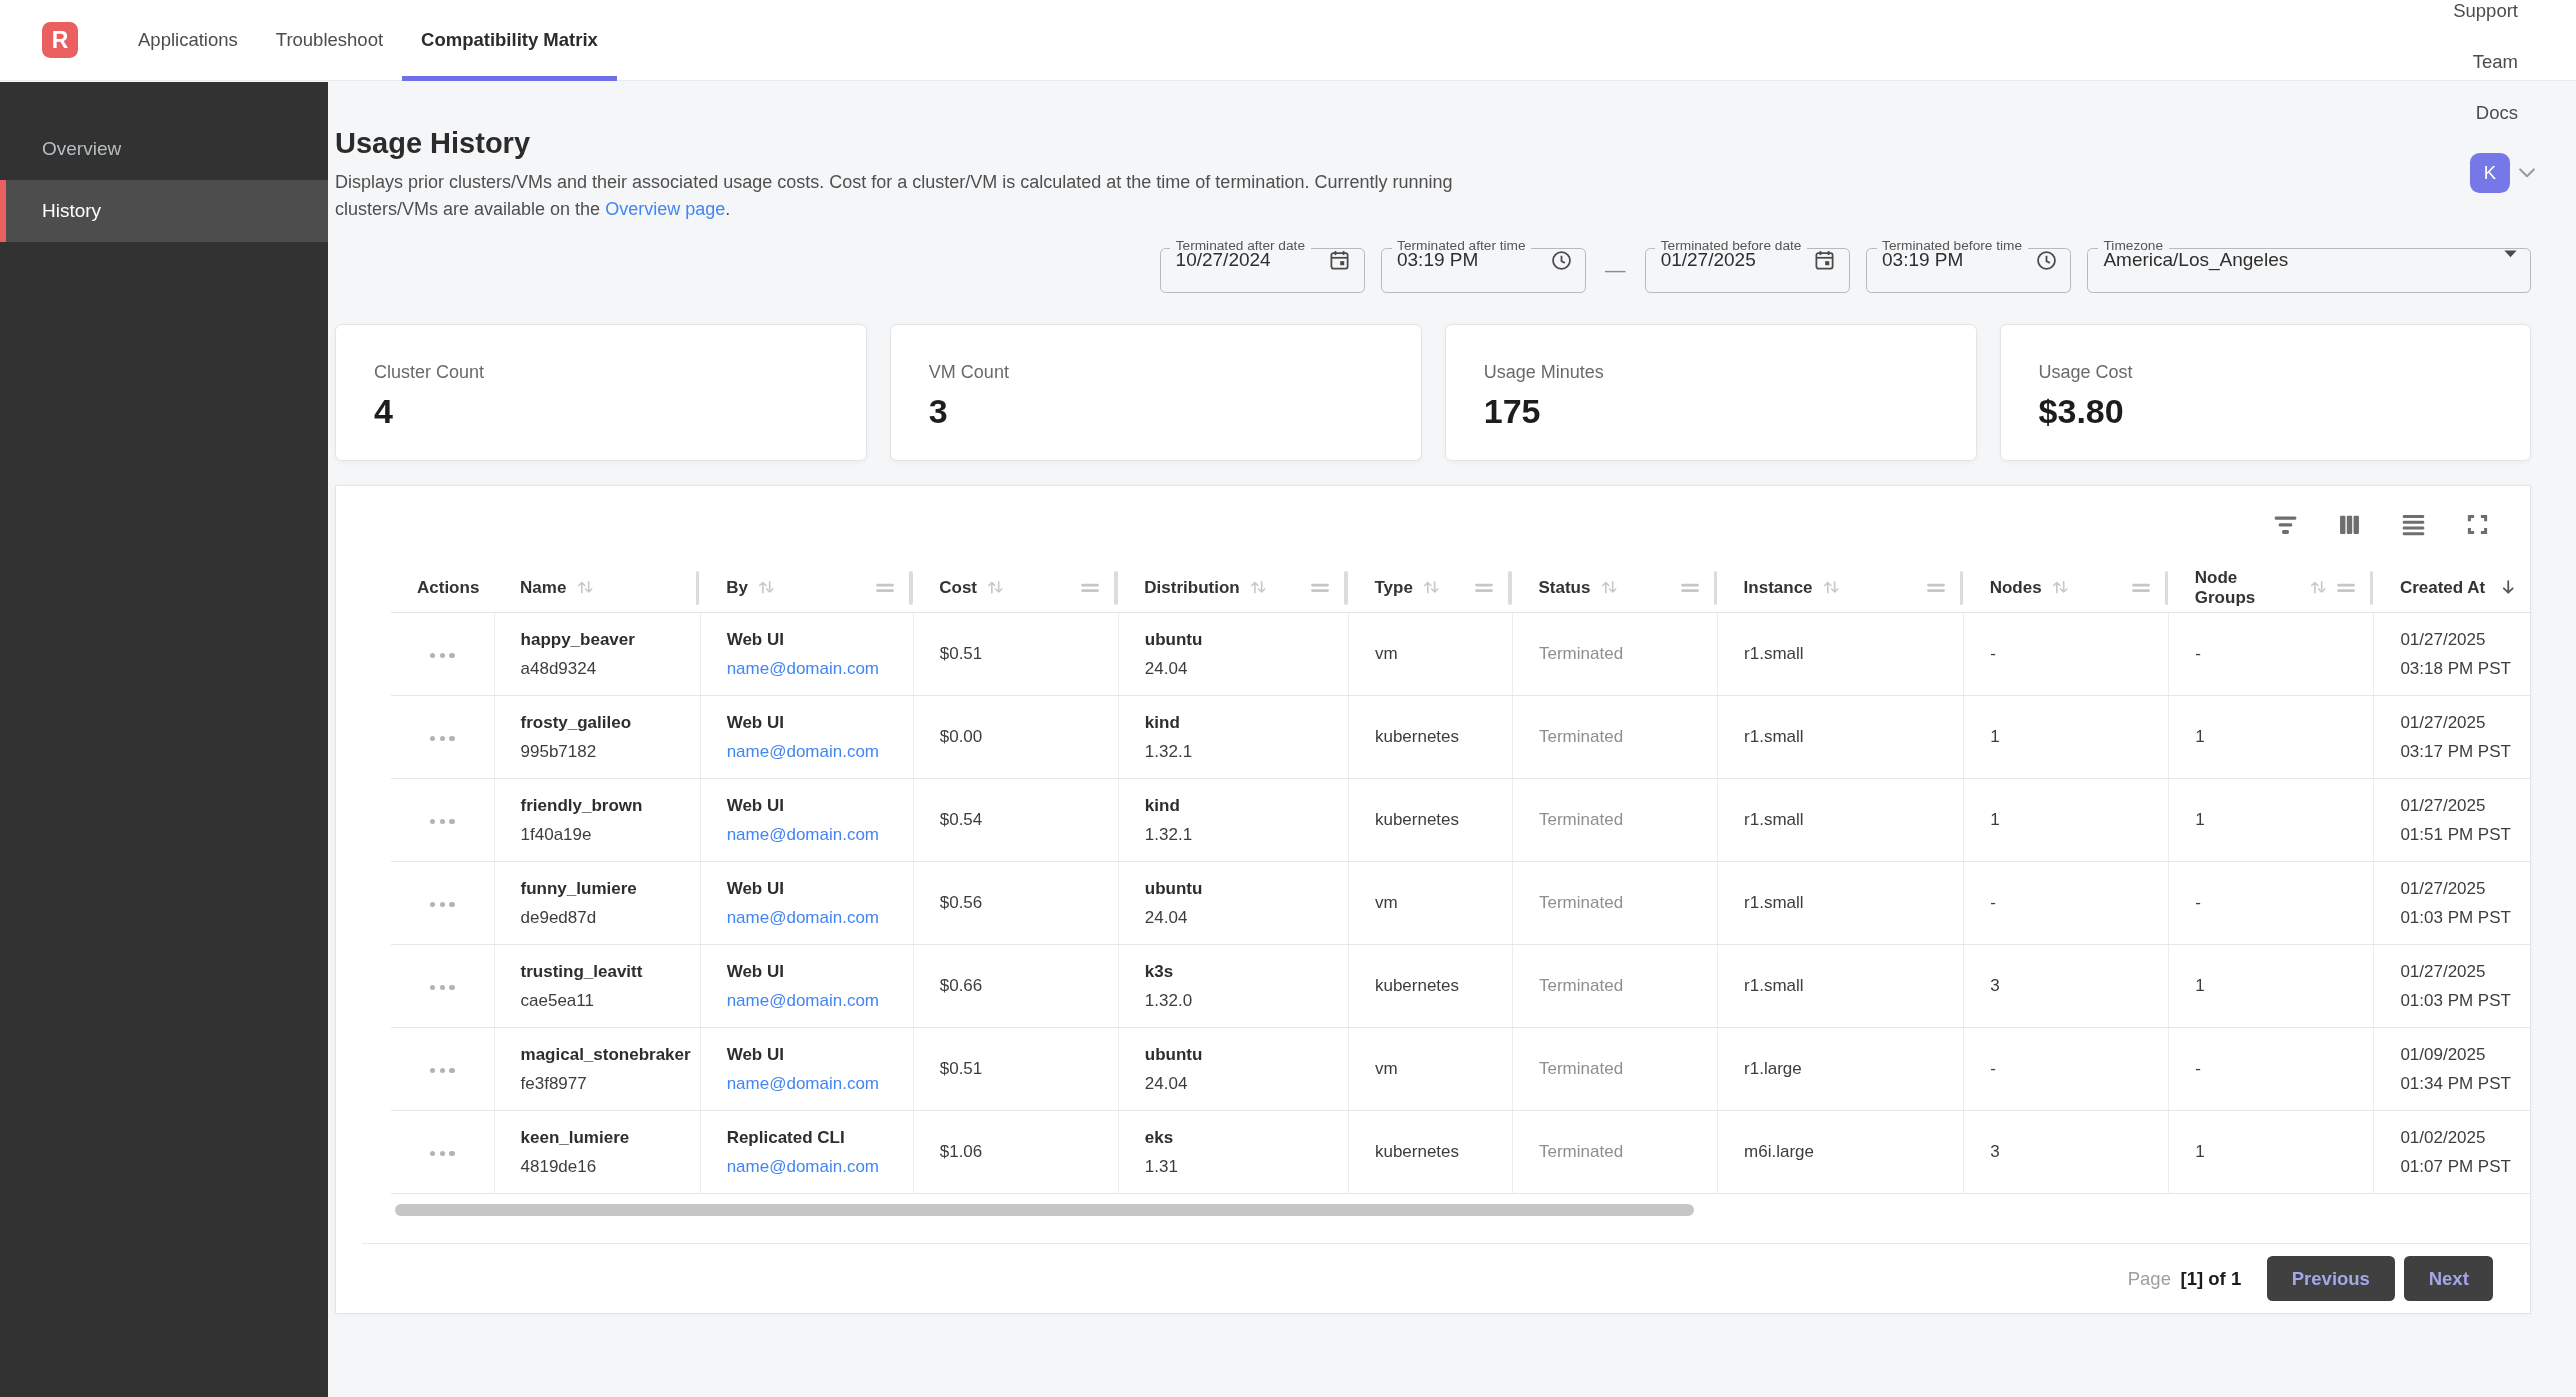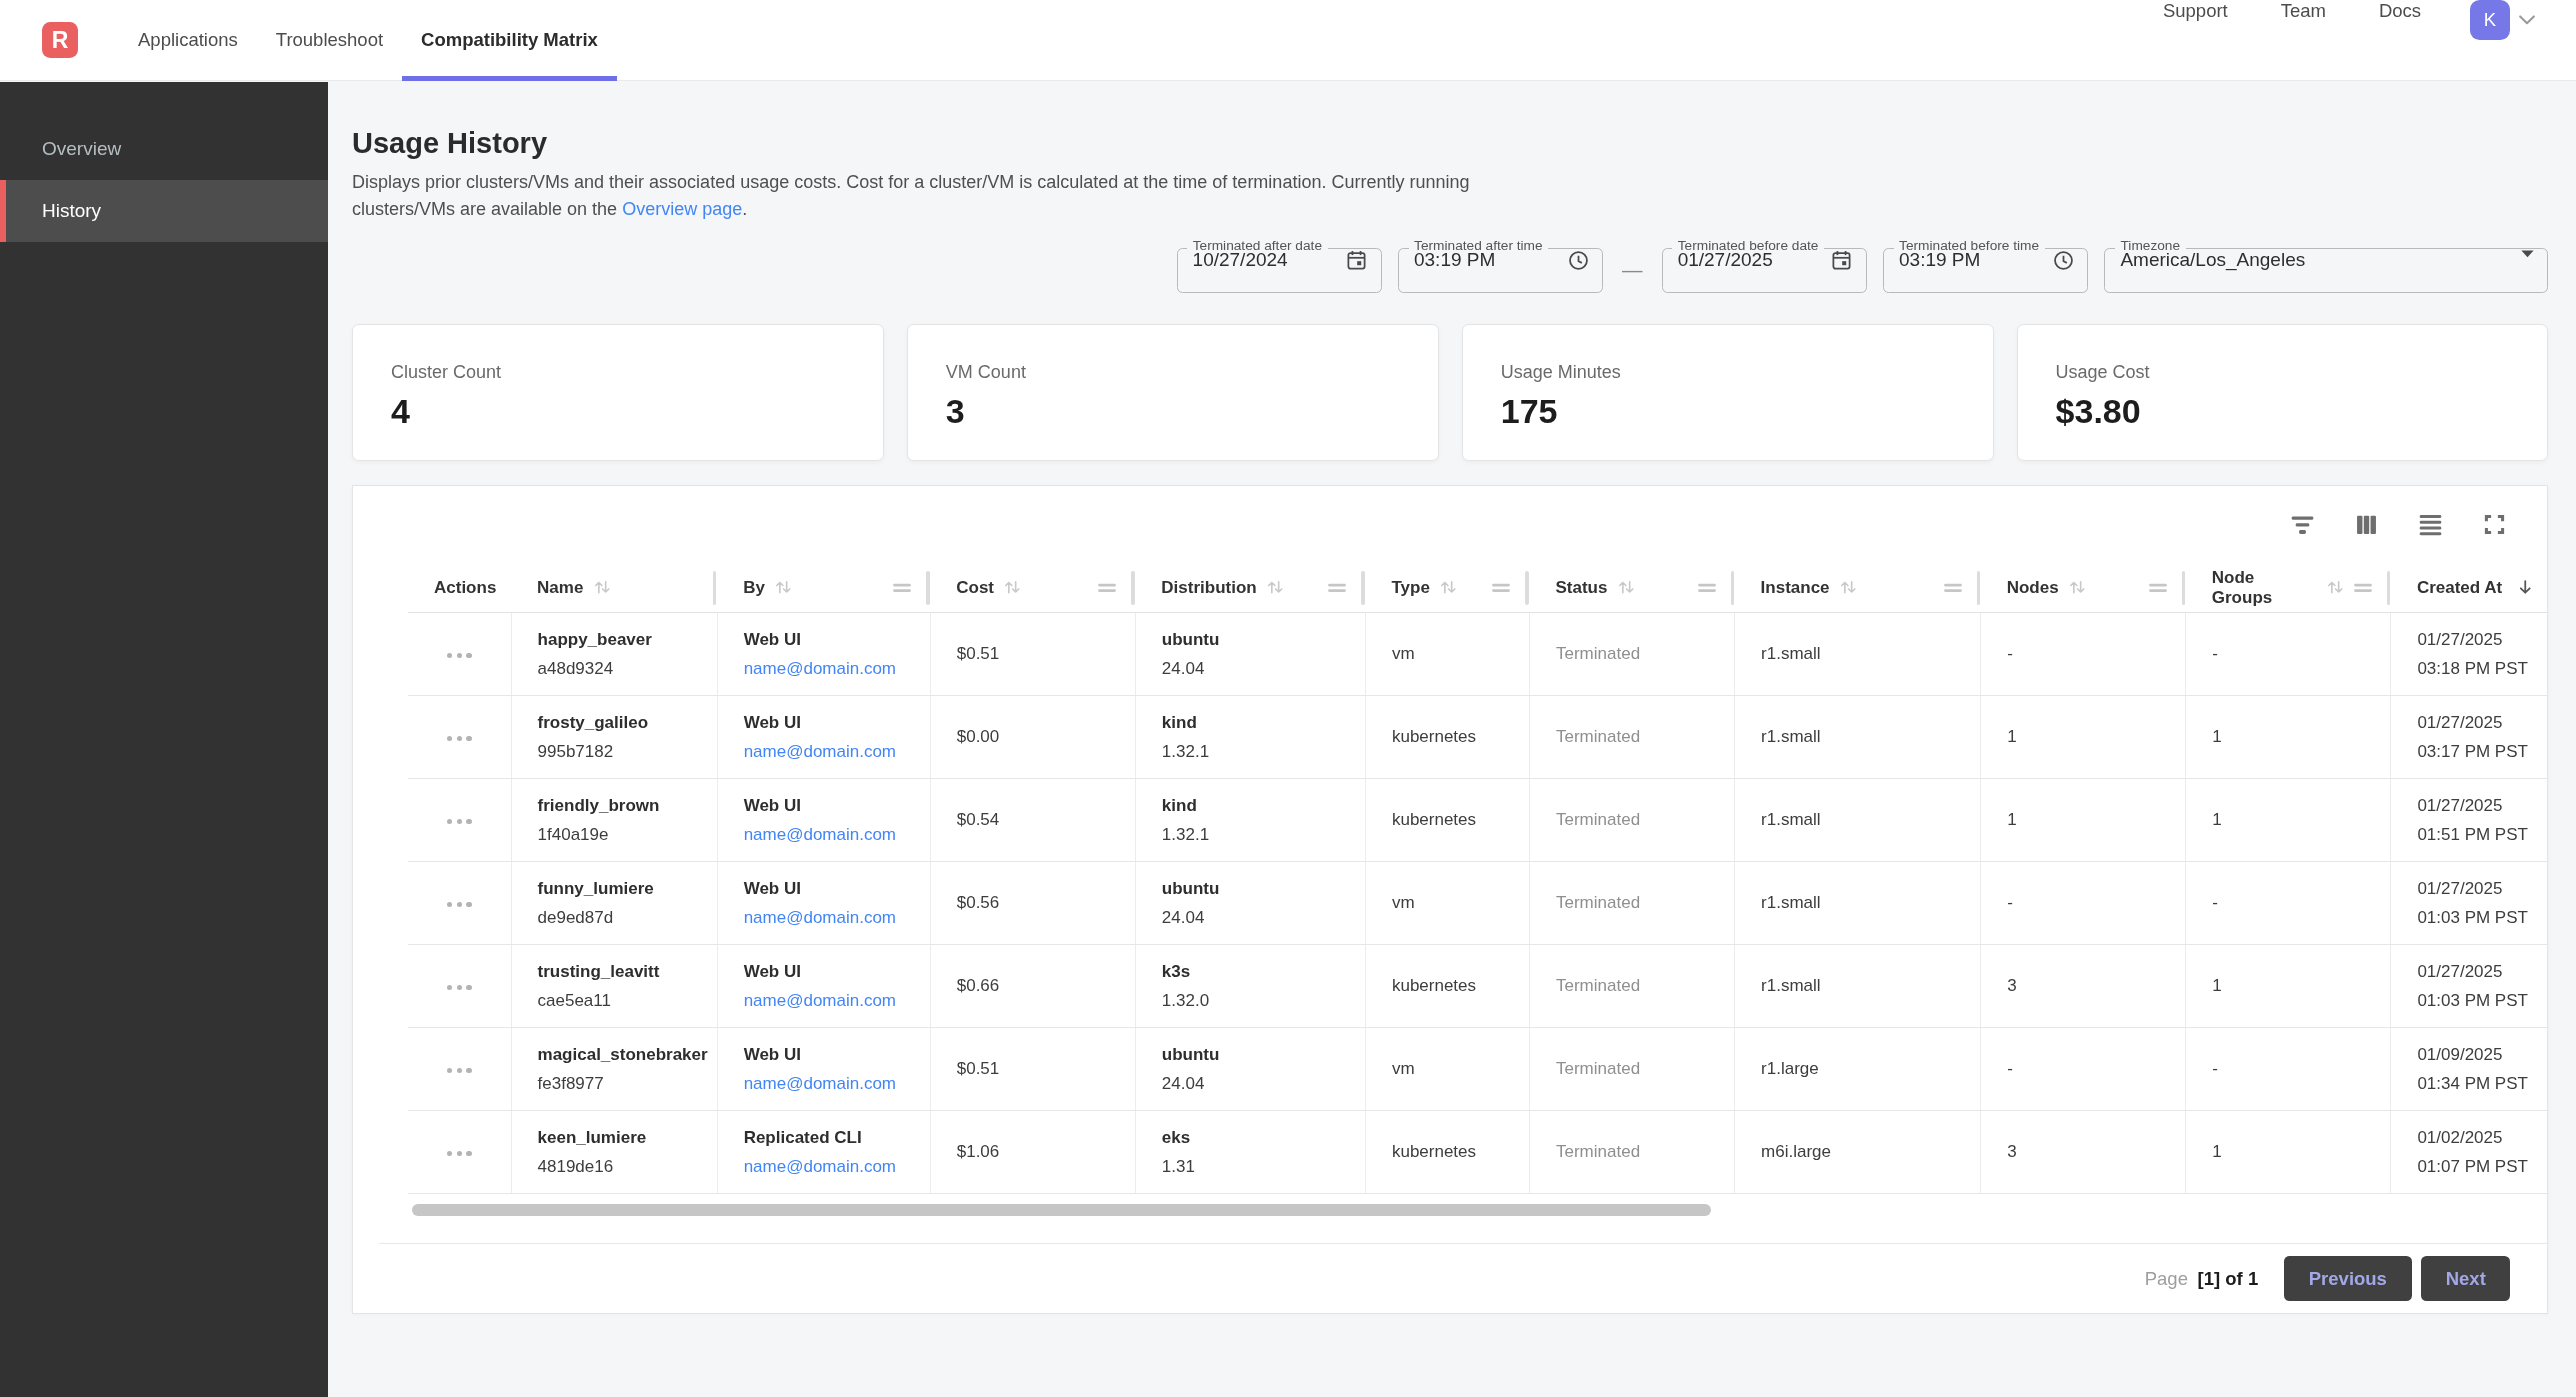--- a/index.html
+++ b/index.html
@@ -12,35 +12,35 @@
     border-bottom:1.4px solid #eaeaea; display:flex; align-items:stretch; z-index:5; }
   .logo { width:36px; height:36px; background:#ea5f5f; border-radius:8.2px; color:#fff;
     font-size:23px; font-weight:700; display:flex; align-items:center; justify-content:center;
     align-self:center; margin-left:42px; cursor:pointer; }
   .nav-items { display:flex; align-items:stretch; margin-left:41px; }
   .nav-item { position:relative; display:flex; align-items:center; padding:0 19px;
     font-size:18.5px; color:#4c4c4c; cursor:pointer; }
   .nav-item.active { font-weight:700; color:#2c2c2c; }
   .nav-item.active::after { content:""; position:absolute; left:0; right:0; bottom:-1.4px;
     height:5.5px; background:#6f6fe8; }
-  .nav-right { margin-left:auto; display:flex; align-items:flex-start; gap:17px; margin-right:40px; }
+  .nav-right { margin-left:auto; display:flex; align-items:flex-end; gap:29px; margin-right:40px;flex-direction:column; }
   .nav-right .nav-item { padding:0 18px; }
   .account { display:flex; align-items:center; gap:8.2px; cursor:pointer; margin-left:13.7px; }
   .avatar { width:40px; height:40px; border-radius:9.6px; background:#7678e8; color:#fff;
     font-size:18.5px; display:flex; align-items:center; justify-content:center; }
 
   
   .sidebar { position:absolute; top:82px; left:0; width:328px; height:1315px; background:#323232;
     padding-top:36px; }
   .side-item { height:62px; display:flex; align-items:center; padding-left:42px; font-size:19px;
     color:#b6bec2; cursor:pointer; }
   .side-item.active { background:#4d4d4d; color:#fff; border-left:6.2px solid #ea5f5f; padding-left:36px; }
 
   
-  .main { position:absolute; top:82px; left:325px; width:2248px; height:1303px;
+  .main { position:absolute; top:82px; left:308px; width:2248px; height:1303px;
     padding:0 24.6px 0 27px; }
   h1.page-title { margin-top:45px; font-size:29px; font-weight:700; color:#2b2b2b; }
   .page-desc { margin-top:9px; font-size:18px; line-height:27px; color:#4f4f4f; max-width:1299px; }
   .page-desc a { color:#4285f4; text-decoration:none; cursor:pointer; }
 
   
   .filters { display:flex; justify-content:flex-end; align-items:center; gap:16.4px; margin-top:24.6px; }
   .field { position:relative; height:45px; border:1.4px solid #b9b9b9; border-radius:5.5px;
     display:flex; align-items:flex-start; padding:0 12.3px 0 15px; background:transparent; cursor:text; }
   .field .flabel { position:absolute; top:-10.3px; left:9.6px; font-size:13.7px; color:#555;

